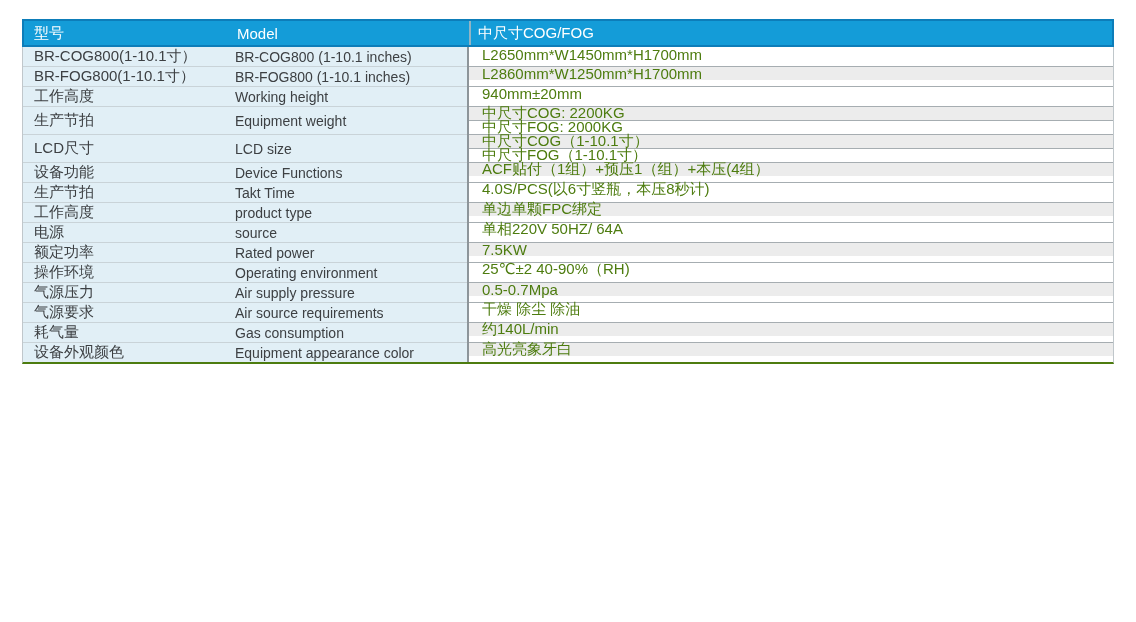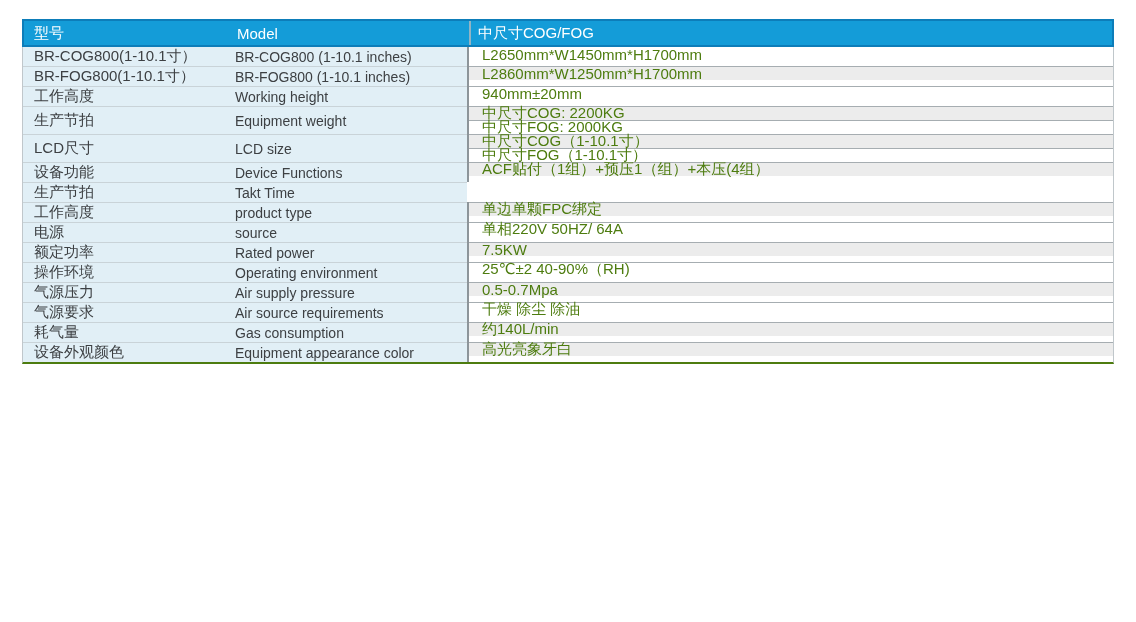--- a/index.html
+++ b/index.html
@@ -128,20 +128,23 @@
       <div class="group">
         <div class="cell-cn">设备功能</div>
         <div class="cell-en">Device Functions</div>
         <div class="values">
           <div class="val alt-gray">ACF贴付（1组）+预压1（组）+本压(4组）</div>
         </div>
       </div>
       <div class="group">
         <div class="cell-cn">生产节拍</div>
         <div class="cell-en">Takt Time</div>
+        <div class="values">
+          <div class="val alt-white">4.0S/PCS(以6寸竖瓶，本压8秒计)</div>
+        </div>
       </div>
       <div class="group">
         <div class="cell-cn">工作高度</div>
         <div class="cell-en">product type</div>
         <div class="values">
           <div class="val alt-gray">单边单颗FPC绑定</div>
         </div>
       </div>
       <div class="group">
         <div class="cell-cn">电源</div>

